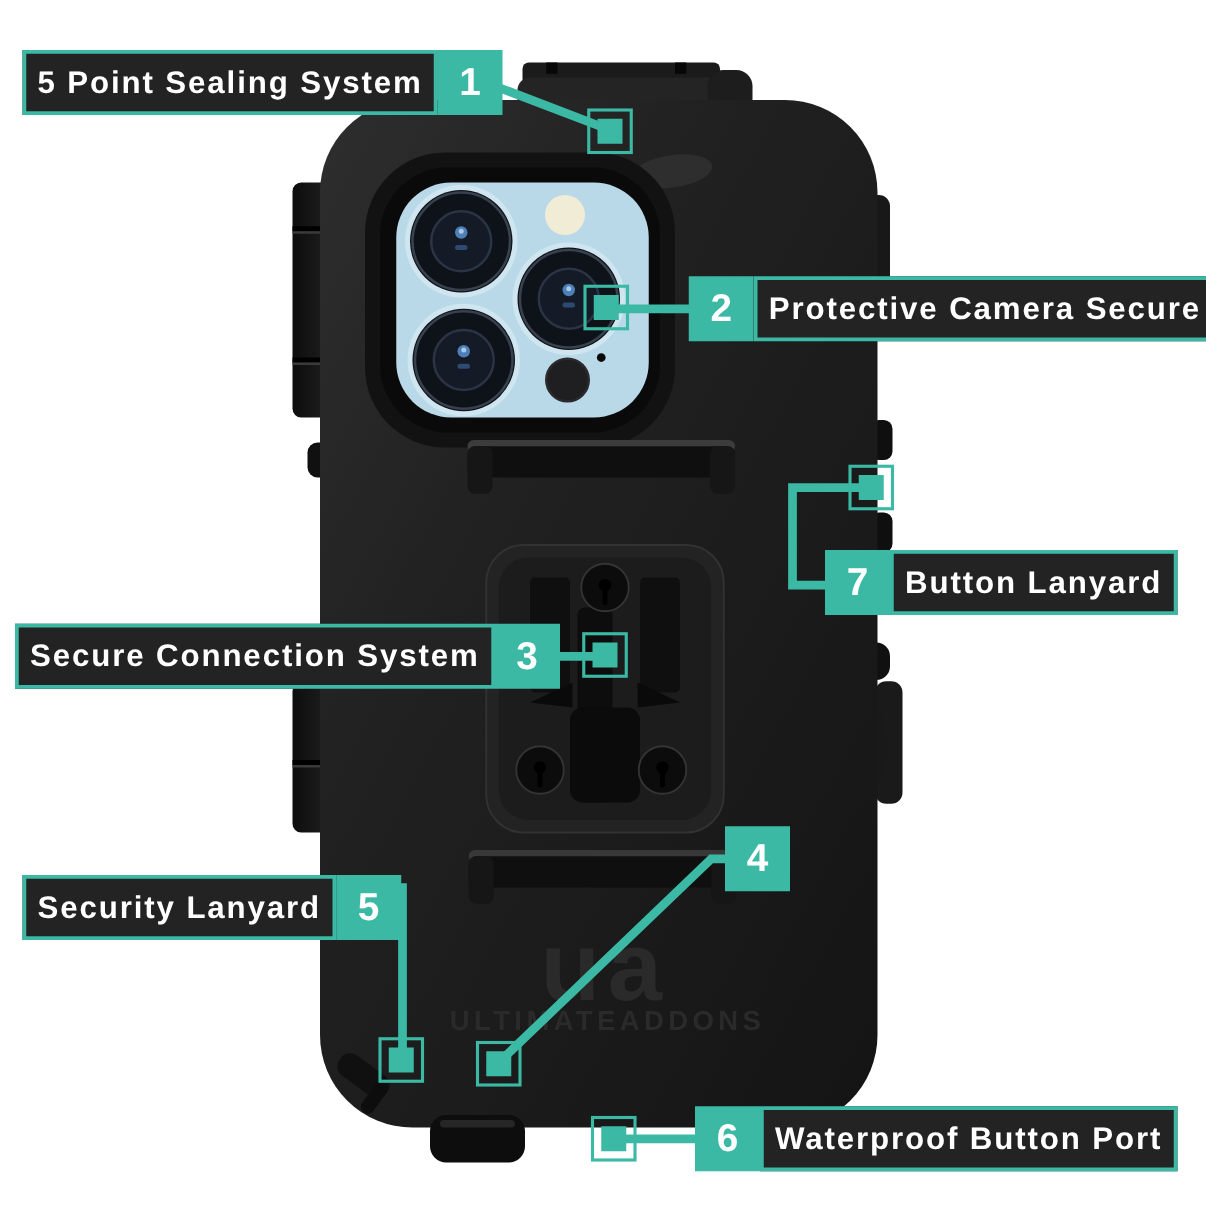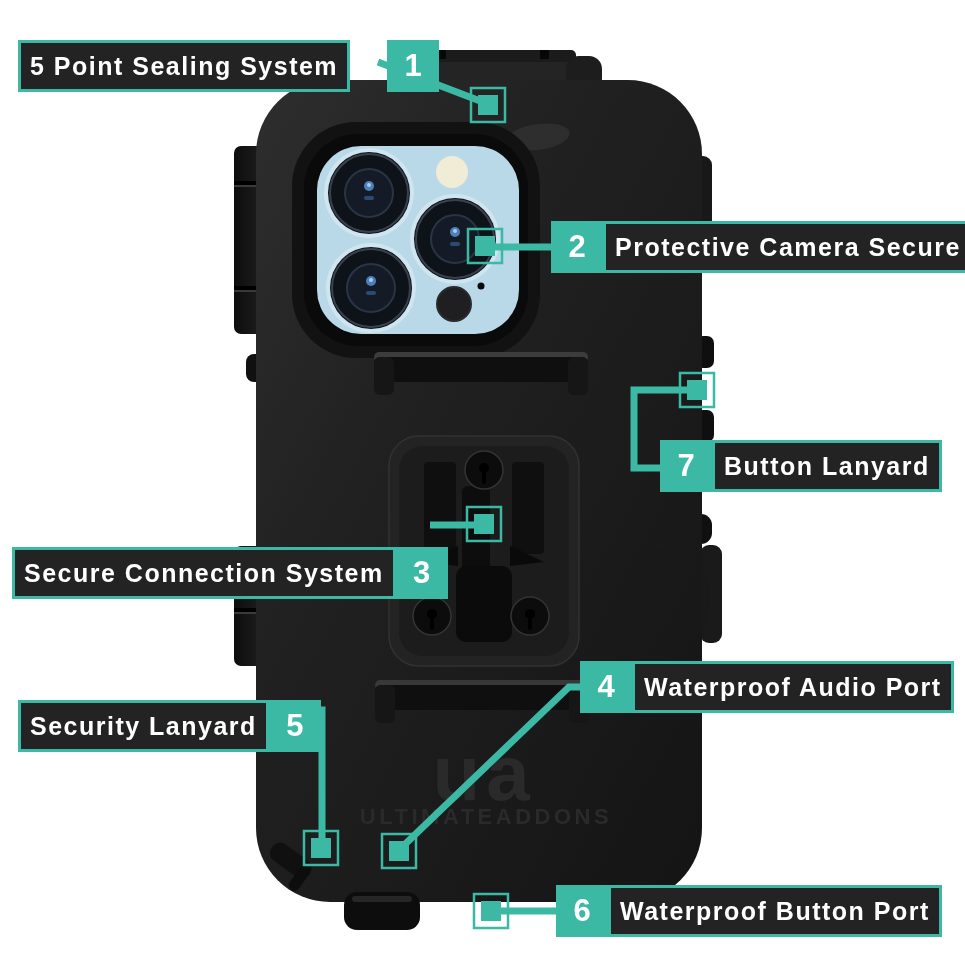--- a/index.html
+++ b/index.html
@@ -12,23 +12,23 @@
   .co-num{
     height:52px;min-width:46px;padding:0 3px;background:#3bb9a4;color:#ffffff;
     display:flex;align-items:center;justify-content:center;
     font-size:31px;font-weight:bold;
   }
   .co-txt{
     height:46px;background:#232323;border:3px solid #3bb9a4;color:#ffffff;
     display:flex;align-items:center;padding:0 9px;
     font-size:25px;font-weight:bold;letter-spacing:1.5px;white-space:nowrap;
   }
-  .c1{left:18px;top:40px;gap:37px;}
+  .c1{left:18px;top:40px;}
   .c2{left:551px;top:221px;}
-  .c3{left:12px;top:499px;margin-top:48px;}
+  .c3{left:12px;top:499px;}
   .c4{left:580px;top:661px;}
   .c5{left:18px;top:700px;}
   .c6{left:556px;top:885px;}
   .c7{left:660px;top:440px;}
 </style>
 </head>
 <body>
 
 <div class="stage">
 
@@ -220,21 +220,20 @@
     <div class="co-txt">Protective Camera Secure</div>
   </div>
 
   <div class="callout c3">
     <div class="co-txt">Secure Connection System</div>
     <div class="co-num">3</div>
   </div>
 
   <div class="callout c4">
     <div class="co-num">4</div>
-    <div class="co-txt">Waterproof Audio Port</div>
   </div>
 
   <div class="callout c5">
     <div class="co-txt">Security Lanyard</div>
     <div class="co-num">5</div>
   </div>
 
   <div class="callout c6">
     <div class="co-num">6</div>
     <div class="co-txt">Waterproof Button Port</div>

